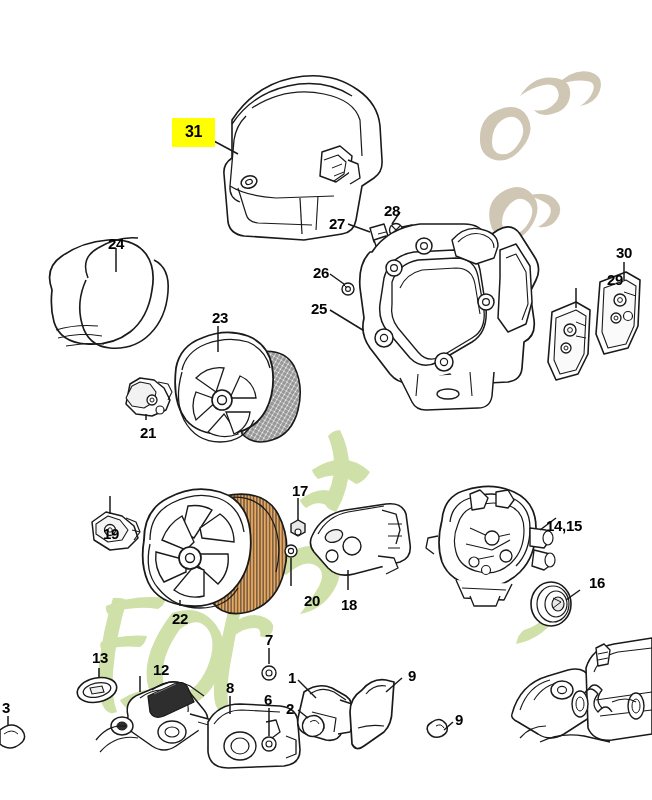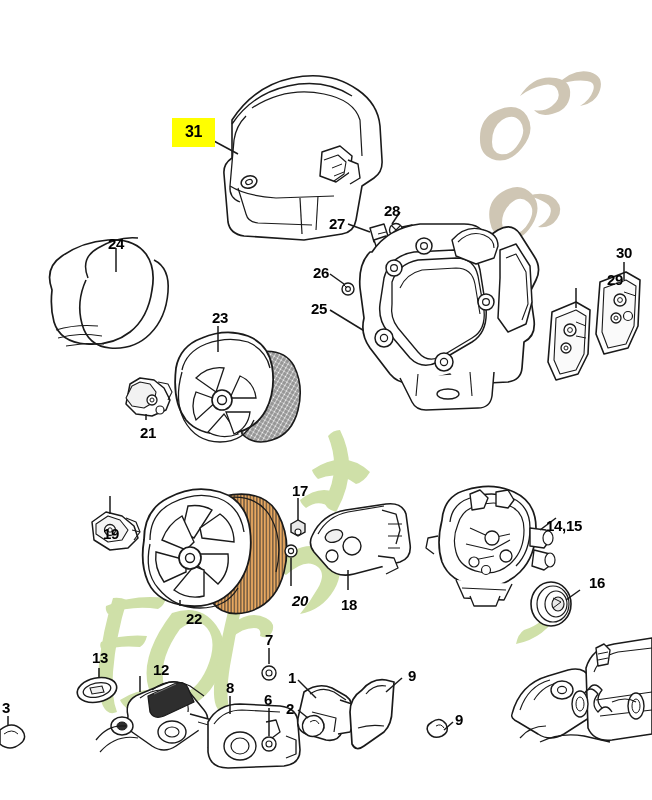--- a/index.html
+++ b/index.html
@@ -448,23 +448,23 @@
   <div class="callout-label" style="left:384px; top:203px;">28</div>
   <div class="callout-label" style="left:329px; top:216px;">27</div>
   <div class="callout-label" style="left:313px; top:265px;">26</div>
   <div class="callout-label" style="left:311px; top:301px;">25</div>
   <div class="callout-label" style="left:108px; top:236px;text-align:center;">24</div>
   <div class="callout-label" style="left:212px; top:310px;">23</div>
   <div class="callout-label" style="left:140px; top:425px;">21</div>
   <div class="callout-label" style="left:568px; top:272px;margin-left:39px;">29</div>
   <div class="callout-label" style="left:616px; top:245px;">30</div>
   <div class="callout-label" style="left:103px; top:482px;margin-top:44px;">19</div>
-  <div class="callout-label" style="left:172px; top:611px;margin-left:14px;">22</div>
+  <div class="callout-label" style="left:172px; top:611px;">22</div>
   <div class="callout-label" style="left:292px; top:483px;">17</div>
-  <div class="callout-label" style="left:292px; top:593px;font-style:italic;">20</div>
+  <div class="callout-label" style="left:304px; top:593px;">20</div>
   <div class="callout-label" style="left:341px; top:597px;">18</div>
   <div class="callout-label" style="left:546px; top:518px;">14,15</div>
   <div class="callout-label" style="left:589px; top:575px;">16</div>
   <div class="callout-label" style="left:92px; top:650px;">13</div>
   <div class="callout-label" style="left:133px; top:662px;margin-left:20px;">12</div>
   <div class="callout-label" style="left:226px; top:680px;">8</div>
   <div class="callout-label" style="left:265px; top:632px;">7</div>
   <div class="callout-label" style="left:264px; top:692px;">6</div>
   <div class="callout-label" style="left:288px; top:670px;">1</div>
   <div class="callout-label" style="left:286px; top:701px;">2</div>

